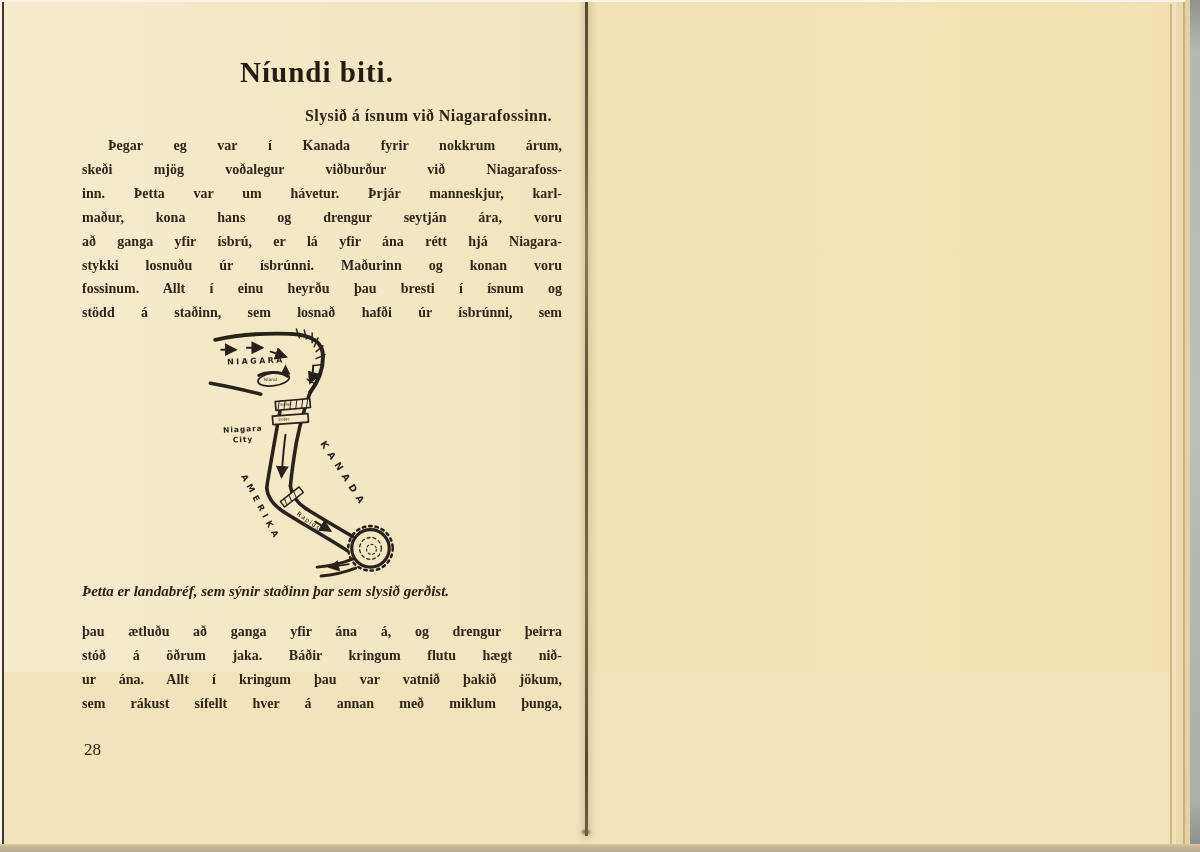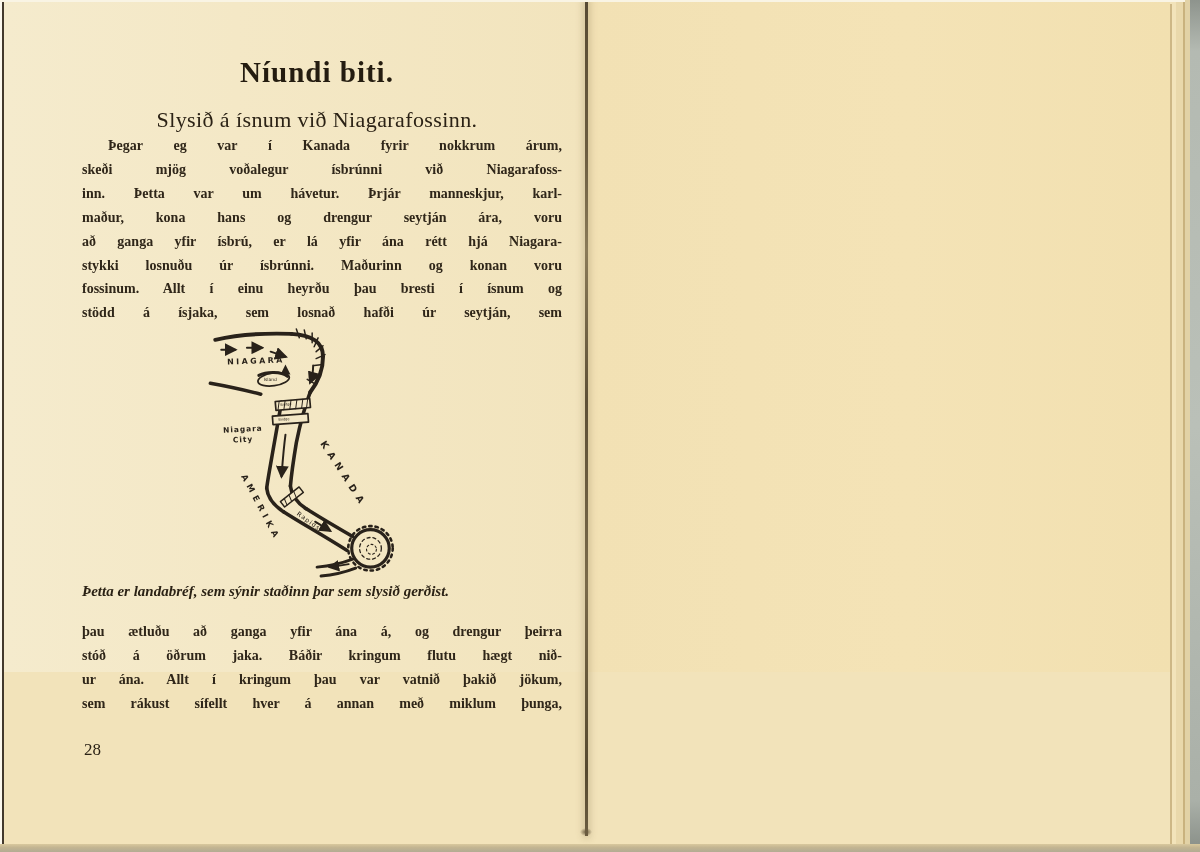--- a/index.html
+++ b/index.html
@@ -29,22 +29,22 @@
   .edge-gray    { position:absolute; left:1190px; top:0; width:10px; height:852px; background:linear-gradient(180deg,#8e948d 0%,#b4bab2 6%,#bac0b8 50%,#aab0a8 94%,#878d86 100%); }
   .edge-bottom  { position:absolute; left:0; top:844px; width:1200px; height:8px; background:linear-gradient(180deg,#d9c89d 0%,#c2b491 45%,#b3ac93 100%); }
 
   
   .abs { position:absolute; }
   .title {
     left:78px; top:56px; width:470px; text-align:center;
     font-size:29px; font-weight:bold; letter-spacing:1px; color:#241c10; margin:0;
   }
   .subtitle {
-    left:78px; top:107px; width:470px; text-align:center;
-    font-size:22px; font-weight:normal; letter-spacing:.4px; color:#2b2215; margin:0;
+    left:78px; top:107px; width:470px; text-align:right;
+    font-size:16px; font-weight:bold; letter-spacing:.4px; color:#2b2215; margin:0;
   }
   .body-l { left:78px;  width:480px; font-size:14px; line-height:23.9px;font-weight:bold; }
   .para-l1 { top:134px; }
   .para-l2 { top:620px; }
   .tline { text-align:justify; text-align-last:justify; }
   .indent .tline:first-child { text-indent:26px; }
   .caption {
     left:78px; top:583px; width:480px; 
     font-size:15px; font-weight:bold; font-style:italic; color:#2b2215;
   }
@@ -62,27 +62,27 @@
 <body>
 
 <div class="book">
 
   <div class="page page-left">
     <h1 class="abs title">Níundi biti.</h1>
     <h2 class="abs subtitle">Slysið á ísnum við Niagarafossinn.</h2>
 
     <div class="abs body-l para-l1 indent">
         <div class="tline">Þegar eg var í Kanada fyrir nokkrum árum,</div>
-        <div class="tline">skeði mjög voðalegur ísbrúnni við Niagarafoss-</div>
+        <div class="tline">skeði mjög voðalegur viðburður við Niagarafoss-</div>
         <div class="tline">inn. Þetta var um hávetur. Þrjár manneskjur, karl-</div>
         <div class="tline">maður, kona hans og drengur seytján ára, voru</div>
         <div class="tline">að ganga yfir ísbrú, er lá yfir ána rétt hjá Niagara-</div>
         <div class="tline">stykki losnuðu úr ísbrúnni. Maðurinn og konan voru</div>
         <div class="tline">fossinum. Allt í einu heyrðu þau bresti í ísnum og</div>
-        <div class="tline">stödd á ísjaka, sem losnað hafði úr seytján, sem</div>
+        <div class="tline">stödd á staðinn, sem losnað hafði úr ísbrúnni, sem</div>
       </div>
 
     <figure class="abs mapfig">
       <svg viewBox="0 0 260 257" width="258" height="254">
         <defs>
           <marker id="ah" viewBox="0 0 10 10" refX="8" refY="5" markerWidth="6.5" markerHeight="6.5" orient="auto">
             <path d="M0,0 L10,5 L0,10 z" fill="#29221a"></path>
           </marker>
         </defs>
         <g stroke="#29221a" fill="none" stroke-linecap="round" stroke-linejoin="round">

